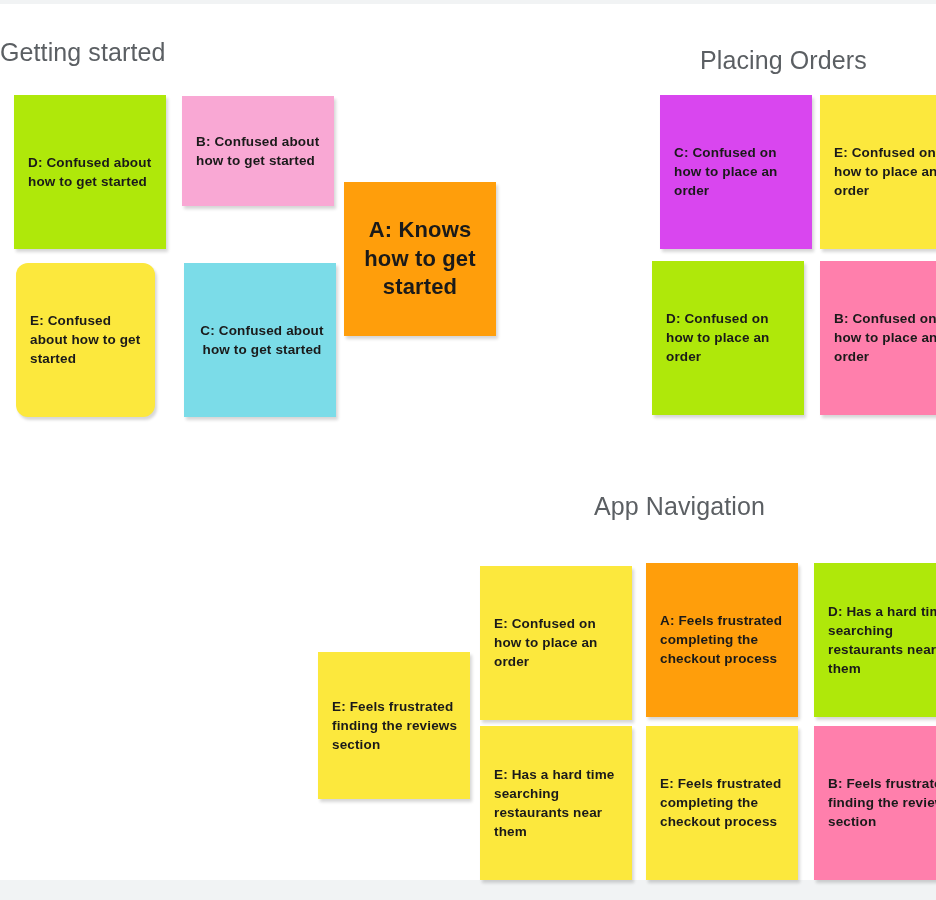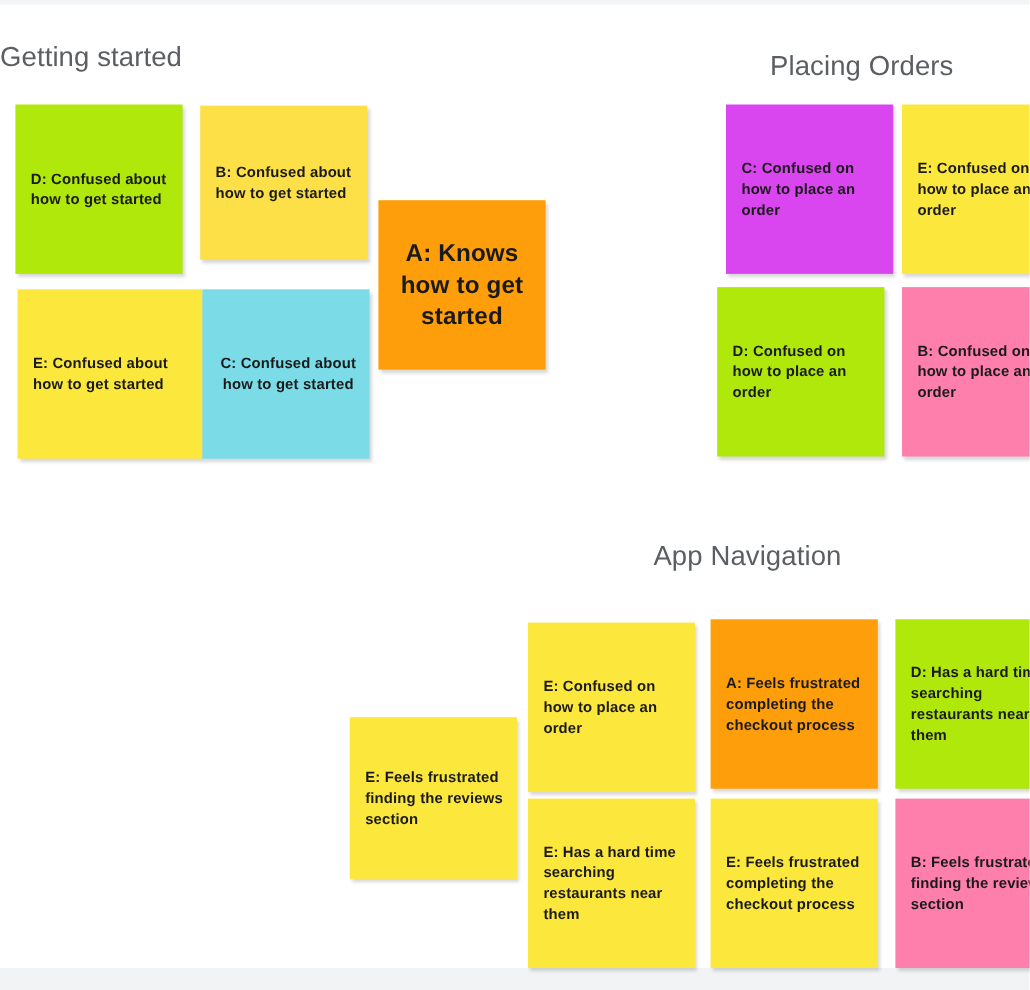--- a/index.html
+++ b/index.html
@@ -78,27 +78,27 @@
 
   <div id="titles-layer">
       <div class="section-title" style="left: 0px; top: 40px;">Getting started</div>
       <div class="section-title" style="left: 700px; top: 48px;">Placing Orders</div>
       <div class="section-title" style="left: 594px; top: 494px;">App Navigation</div>
     </div>
   <div id="notes-layer">
       <div class="note" style="left: 14px; top: 95px; width: 152px; height: 154px; background: rgb(175, 232, 10);">
         <div class="note-text">D: Confused about how to get started</div>
       </div>
-      <div class="note" style="left: 182px; top: 96px; width: 152px; height: 140px; background: #fde047; text-decoration: underline;">
+      <div class="note" style="left: 182px; top: 96px; width: 152px; height: 110px; background: #f9a8d4; text-decoration: underline;">
         <div class="note-text">B: Confused about how to get started</div>
       </div>
       <div class="note centered" style="left: 344px; top: 182px; width: 152px; height: 154px; background: rgb(255, 158, 11);">
         <div class="note-text">A: Knows how to get started</div>
       </div>
-      <div class="note" style="left: 16px; top: 263px; width: 168px; height: 154px; background: rgb(252, 232, 61);">
+      <div class="note" style="left: 16px; top: 263px; width: 139px; height: 154px; background: rgb(252, 232, 61); border-radius: 12px;">
         <div class="note-text">E: Confused about how to get started</div>
       </div>
       <div class="note" style="left: 184px; top: 263px; width: 152px; height: 154px; background: rgb(123, 220, 232); text-align: center;">
         <div class="note-text">C: Confused about how to get started</div>
       </div>
       <div class="note" style="left: 660px; top: 95px; width: 152px; height: 154px; background: #d946ef;">
         <div class="note-text">C: Confused on how to place an order</div>
       </div>
       <div class="note" style="left: 820px; top: 95px; width: 152px; height: 154px; background: rgb(252, 232, 61);">
         <div class="note-text">E: Confused on how to place an order</div>

